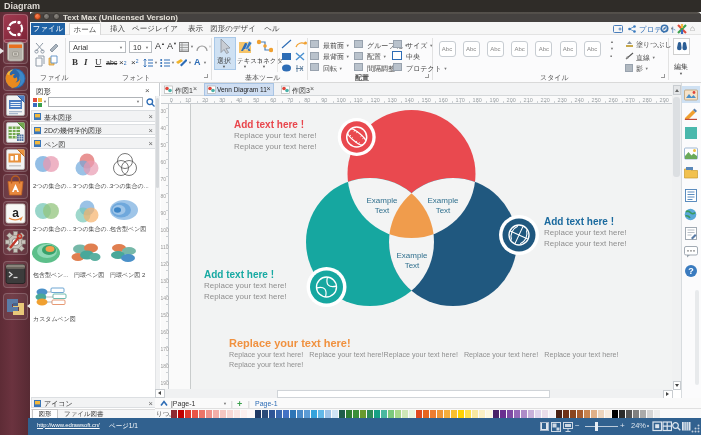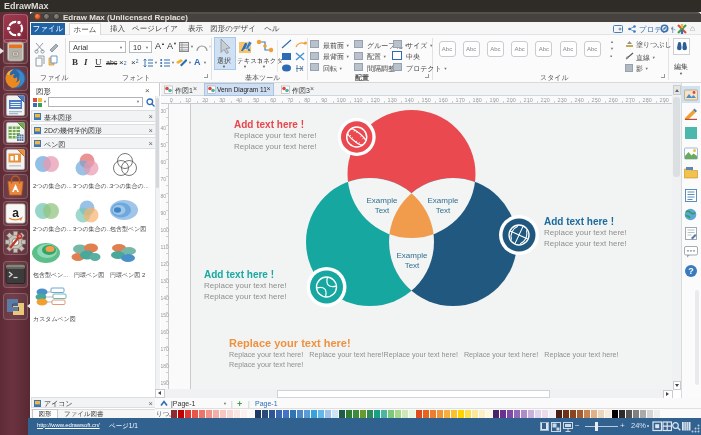--- a/index.html
+++ b/index.html
@@ -1,27 +1,27 @@
 <!DOCTYPE html>
 <html><head><meta charset="utf-8"><style>
 *{margin:0;padding:0;box-sizing:border-box}
 html,body{width:701px;height:435px;overflow:hidden}
 body{font-family:"Liberation Sans",sans-serif;position:relative;background:#fff}
 .ab{position:absolute}
 </style></head><body>
 
 <div class="ab" style="left:0;top:0;width:701px;height:12px;background:#2f2c28">
-    <span class="ab" style="left:4px;top:1px;font-size:9px;font-weight:bold;color:#dfdbd6">EdrawMax</span>
+    <span class="ab" style="left:4px;top:1px;font-size:9px;font-weight:bold;color:#dfdbd6">Diagram</span>
   </div>
 <div class="ab" style="left:30px;top:12px;width:671px;height:10px;background:linear-gradient(#55514c,#454240);border-radius:4px 4px 0 0"></div>
 <div class="ab" style="left:30px;top:14px;width:671px;height:8px;background:#454240"></div>
 <div class="ab" style="left:33.5px;top:13px;width:7px;height:7px;border-radius:50%;background:radial-gradient(circle at 35% 30%,#f8895a,#e75e2d 60%,#c44516);border:0.5px solid #9c3a12"></div>
 <div class="ab" style="left:43px;top:13px;width:7px;height:7px;border-radius:50%;background:radial-gradient(circle at 35% 30%,#8a8680,#5f5b56);border:0.5px solid #3a3733"></div>
 <div class="ab" style="left:52.5px;top:13px;width:7px;height:7px;border-radius:50%;background:radial-gradient(circle at 35% 30%,#8a8680,#5f5b56);border:0.5px solid #3a3733"></div>
-<span class="ab" style="left:63px;top:13px;font-size:8px;font-weight:bold;color:#e6e2da">Edraw Max (Unlicensed Replace)</span>
+<span class="ab" style="left:63px;top:13px;font-size:8px;font-weight:bold;color:#e6e2da">Text Max (Unlicensed Version)</span>
 <div class="ab" style="left:30px;top:22px;width:671px;height:13px;background:#f6f6f6;border-bottom:1px solid #e3e3e3"></div>
 <div class="ab" style="left:31px;top:23px;width:34px;height:12px;background:#1f62a5;color:#fff;font-size:7.5px;text-align:center;line-height:12px">ファイル</div>
 <div class="ab" style="left:69px;top:23px;width:32px;height:12px;background:#fff;border:1px solid #d8d8d8;border-bottom:none;color:#444;font-size:7.5px;text-align:center;line-height:12px">ホーム</div>
 <div class="ab" style="left:107px;top:23px;width:21px;height:12px;color:#444;font-size:7.5px;text-align:center;line-height:12px">挿入</div>
 <div class="ab" style="left:132px;top:23px;width:46px;height:12px;color:#444;font-size:7.5px;text-align:center;line-height:12px">ページレイアウト</div>
 <div class="ab" style="left:185px;top:23px;width:21px;height:12px;color:#444;font-size:7.5px;text-align:center;line-height:12px">表示</div>
 <div class="ab" style="left:210px;top:23px;width:46px;height:12px;color:#444;font-size:7.5px;text-align:center;line-height:12px">図形のデザイン</div>
 <div class="ab" style="left:262px;top:23px;width:20px;height:12px;color:#444;font-size:7.5px;text-align:center;line-height:12px">ヘルプ</div>
 <svg class="ab" style="left:613px;top:25px" width="10" height="8" viewBox="0 0 10 8">
     <rect x="0.5" y="0.5" width="9" height="7" rx="1" fill="none" stroke="#4a7ebb"></rect>

